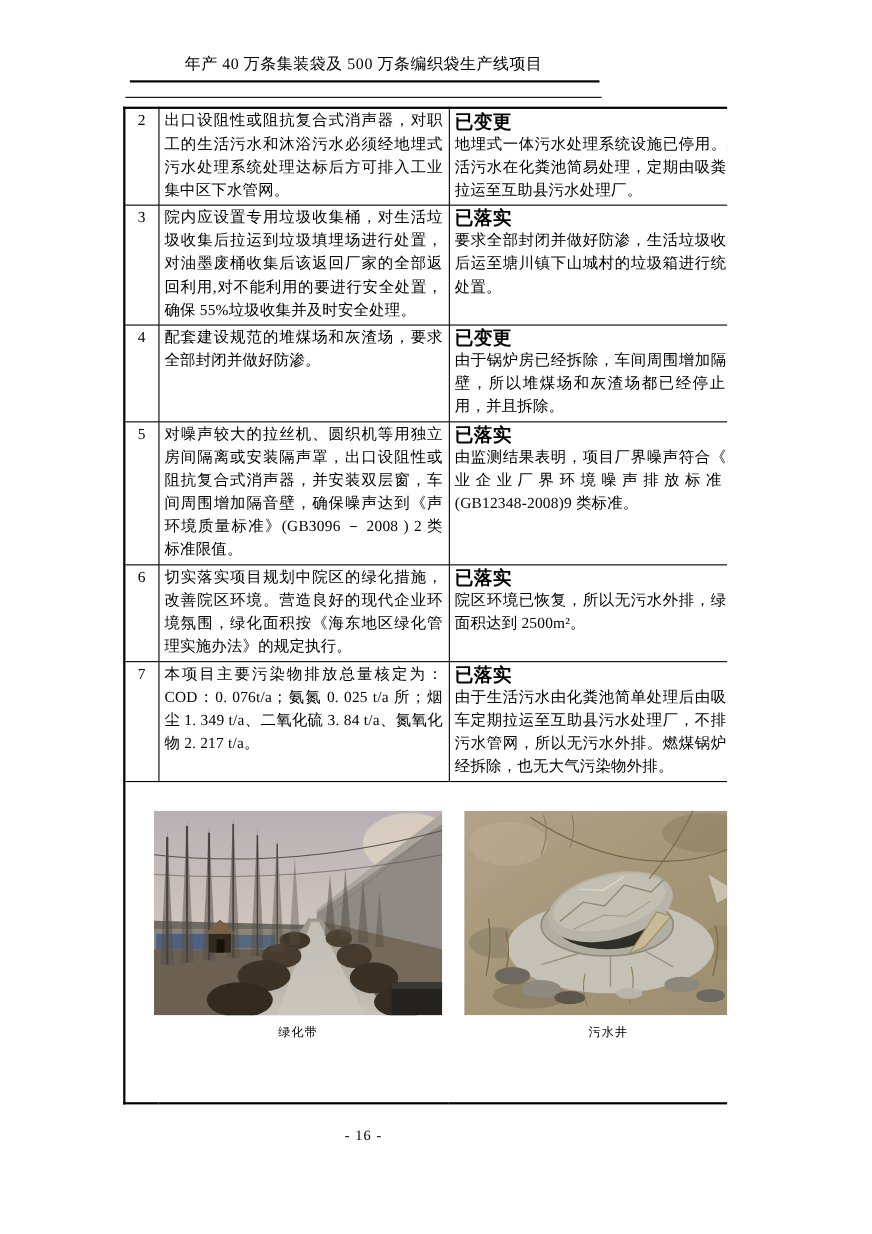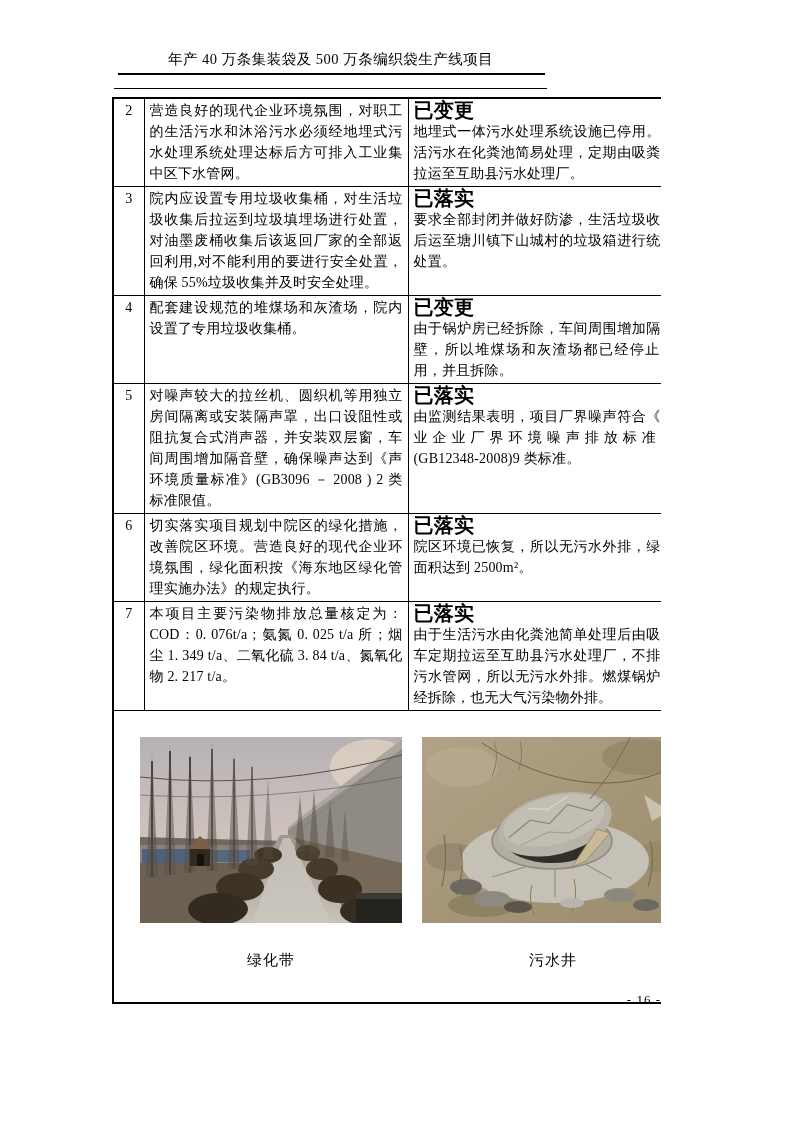--- a/index.html
+++ b/index.html
@@ -33,41 +33,41 @@
     border:1px solid #000;
     vertical-align:top;
     padding:1px 5px 2px 5px;
     font-size:14px;
     line-height:21px;
     letter-spacing:0.2px;
   }
   td.num { text-align:center; padding-left:1px; padding-right:1px; }
   td.req { text-align:justify; }
   td.status-cell { text-align:justify; }
-  .status { font-weight:bold; font-size:20px; }
+  .status { font-weight:bold; font-size:17px; }
   td.photo-cell { padding:0; }
   .photos {
     display:flex;
     align-items:flex-start;
     gap:20px;
     padding:25px 0 0 21px;
   }
   figure { margin:0; }
   figcaption {
     text-align:center;
-    font-size:15px;
-    margin-top:27px;
+    font-size:11px;
+    margin-top:6px;
     letter-spacing:1px;
   }
   .photo-frame { display:block; }
   .footer {
     position:absolute;
-    top:992px; left:0;
+    top:1024px; left:0;
     width:100%;
-    text-align:right;
+    text-align:center;
     font-size:13px;
     letter-spacing:1px;
   }
 </style>
 </head>
 <body>
 
 <div class="page">
 
   <div class="doc-header">
@@ -78,37 +78,37 @@
 
   <table class="main">
     <colgroup>
         <col style="width:31px">
         <col style="width:264px">
         <col style="width:273px">
       </colgroup>
     <tbody>
       <tr style="height:85px">
         <td class="num">2</td>
-        <td class="req">营造良好的现代企业环境氛围，对职工的生活污水和沐浴污水必须经地埋式污水处理系统处理达标后方可排入工业集中区下水管网。</td>
+        <td class="req">出口设阻性或阻抗复合式消声器，对职工的生活污水和沐浴污水必须经地埋式污水处理系统处理达标后方可排入工业集中区下水管网。</td>
         <td class="status-cell">
           <div class="status">已变更</div>
           <div class="detail">地埋式一体污水处理系统设施已停用。生活污水在化粪池简易处理，定期由吸粪车拉运至互助县污水处理厂。</div>
         </td>
       </tr>
       <tr style="height:106px">
         <td class="num">3</td>
         <td class="req">院内应设置专用垃圾收集桶，对生活垃圾收集后拉运到垃圾填埋场进行处置，对油墨废桶收集后该返回厂家的全部返回利用,对不能利用的要进行安全处置，确保 55%垃圾收集并及时安全处理。</td>
         <td class="status-cell">
           <div class="status">已落实</div>
           <div class="detail">要求全部封闭并做好防渗，生活垃圾收集后运至塘川镇下山城村的垃圾箱进行统一处置。</div>
         </td>
       </tr>
       <tr style="height:84px">
         <td class="num">4</td>
-        <td class="req">配套建设规范的堆煤场和灰渣场，院内设置了专用垃圾收集桶。</td>
+        <td class="req">配套建设规范的堆煤场和灰渣场，要求全部封闭并做好防渗。</td>
         <td class="status-cell">
           <div class="status">已变更</div>
           <div class="detail">由于锅炉房已经拆除，车间周围增加隔音壁，所以堆煤场和灰渣场都已经停止使用，并且拆除。</div>
         </td>
       </tr>
       <tr style="height:121px">
         <td class="num">5</td>
         <td class="req">对噪声较大的拉丝机、圆织机等用独立房间隔离或安装隔声罩，出口设阻性或阻抗复合式消声器，并安装双层窗，车间周围增加隔音壁，确保噪声达到《声环境质量标准》(GB3096 － 2008 ) 2 类标准限值。</td>
         <td class="status-cell">
           <div class="status">已落实</div>

